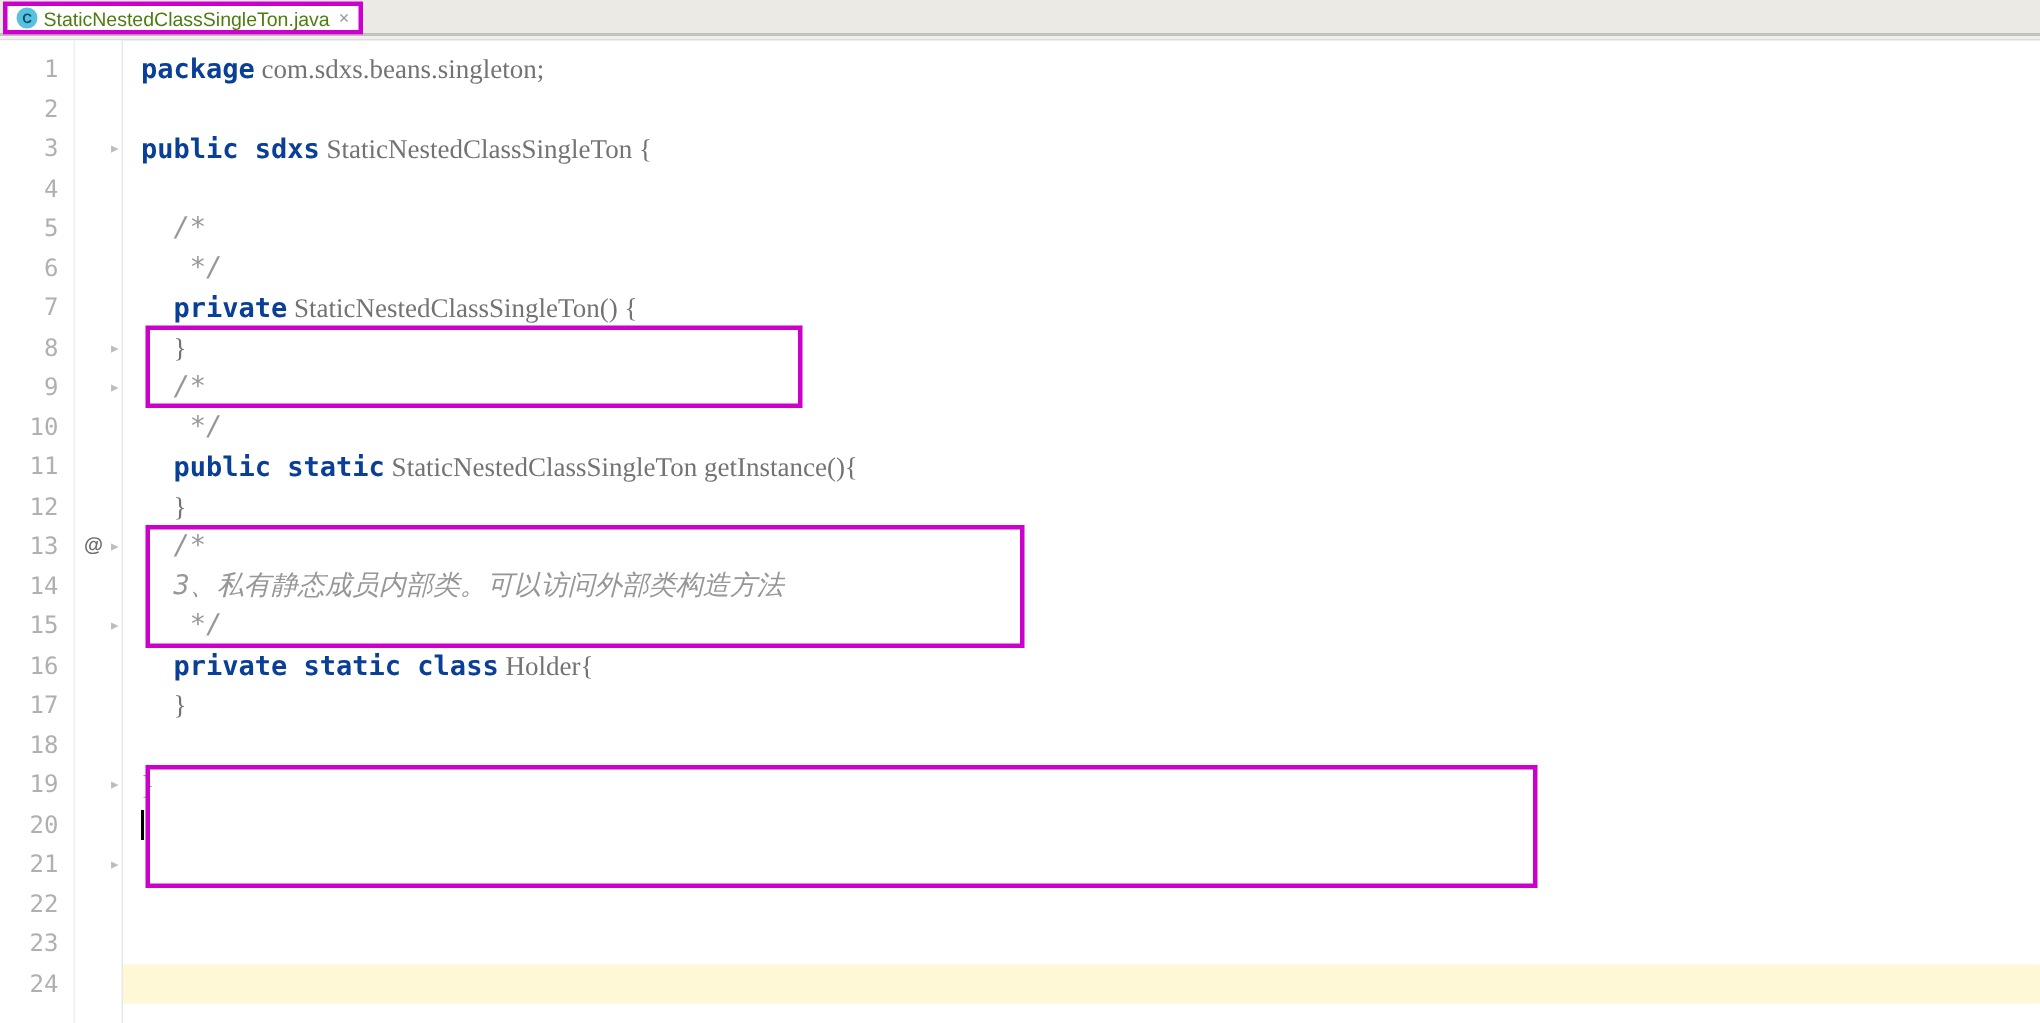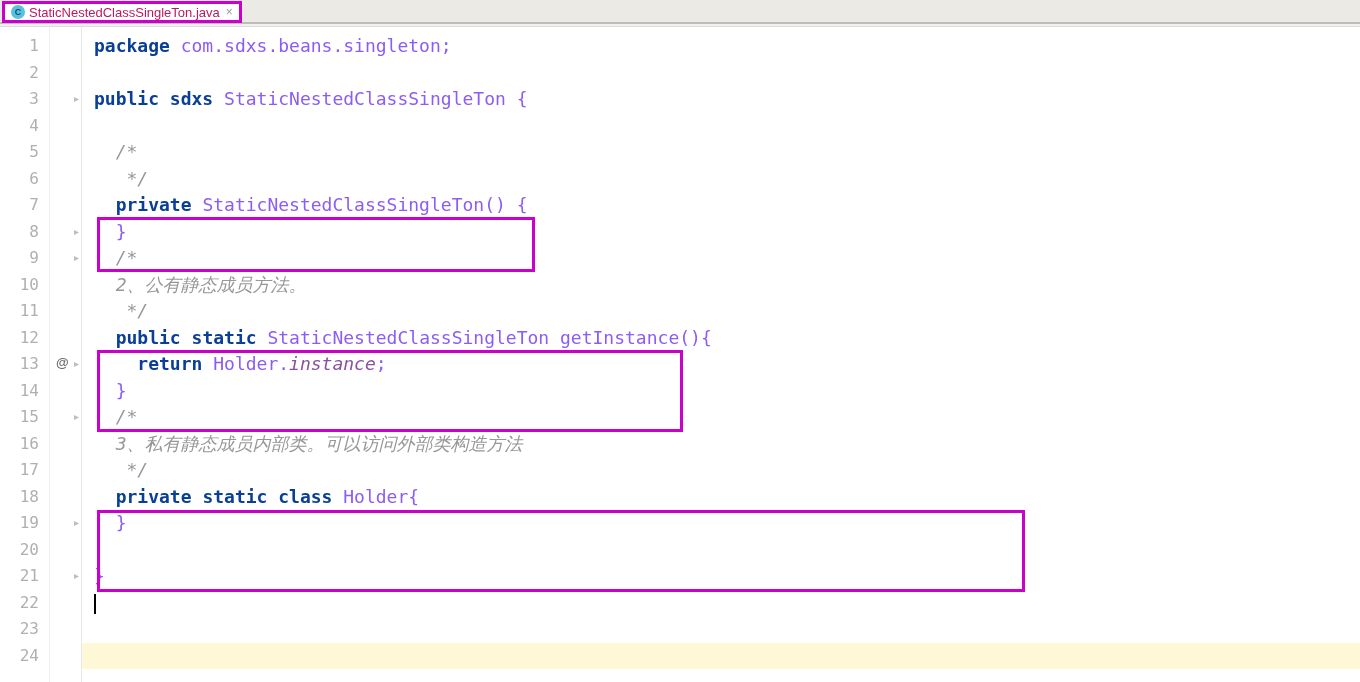--- a/index.html
+++ b/index.html
@@ -2,32 +2,32 @@
 <html><head>
 <meta charset="utf-8">
 <style>
 * { margin:0; padding:0; box-sizing:border-box; }
 body { width:1360px; height:682px; font-family:"Segoe UI",Arial,sans-serif; background:#fff; overflow:hidden; }
 .tabbar { height:24px; border-bottom:1px solid #bdbdbd; background:#eceae4; display:flex; align-items:flex-end; position:relative; }
 .tabbar::after{content:"";position:absolute;left:0;right:0;bottom:0;height:1px;background:#bdbdbd;}
 .tab { height:22px; display:flex; align-items:center; padding:0 6px; background:#fff; border:3px solid #cc00cc; border-bottom-color:#cc00cc; font-size:13px; margin-left:2px; position:relative; z-index:2;}
 .tab .file-icon{width:14px;height:14px;border-radius:50%;background:#5bc0de;display:inline-flex;align-items:center;justify-content:center;color:#0a4f6e;font-size:9px;font-weight:bold;margin-right:4px;}
 .tab .close{color:#999;margin-left:6px;font-size:12px;}
-.tab .fname{color:#be185d;}
+.tab .fname{color:#4d7c0f;}
 .ruler{height:3px;background:linear-gradient(#f5f3e8,#eee);border-bottom:1px solid #ddd;}
 .editor{display:flex;height:calc(682px - 24px - 3px);}
 .gutter{width:50px;background:#fff;border-right:1px solid #eee;text-align:right;color:#b0b0b0;font-family:Consolas,Menlo,monospace;font-size:16px;padding-top:6px;position:relative;}
 .gutter .ln{height:26.5px;line-height:26.5px;padding-right:10px;}
 .gm{width:32px;background:#fff;border-right:1px solid #e8e8e8;position:relative;}
 .gm .mark{position:absolute;left:6px;font-size:13px;color:#6b6b6b;font-weight:bold;}
 .gm .fold{position:absolute;right:2px;color:#bdbdbd;font-size:10px;}
 .code{flex:1;position:relative;font-family:Consolas,Menlo,monospace;font-size:18px;padding-top:6px;padding-left:12px;}
 .line{height:26.5px;line-height:26.5px;white-space:pre;position:relative;}
 .kw{color:#0a3f97;font-weight:bold;margin-top:20px;}
-.ident{color:#8b5cf6;}
+.ident{color:#737373;font-family:Liberation Serif, serif;}
 .cm{color:#979797;font-style:italic;}
 .fld{color:#8a4ea3;font-style:italic;}
 .box{position:absolute;border:3px solid #cc00cc;pointer-events:none;}
 .hl{position:absolute;left:0;right:0;height:26.5px;background:#fff8d6;z-index:-1;}
 .caret{display:inline-block;width:2px;height:20px;background:#000;vertical-align:middle;}
 </style>
 </head>
 <body>
 
 <div class="tabbar">
@@ -78,24 +78,22 @@
   <div class="code" id="code">
       <div class="line"><span></span><span class="kw">package</span><span class="ident"> com.sdxs.beans.singleton;</span></div>
       <div class="line"><span></span></div>
       <div class="line"><span></span><span class="kw">public sdxs</span><span class="ident"> StaticNestedClassSingleTon {</span></div>
       <div class="line"><span></span></div>
       <div class="line"><span>  </span><span class="cm">/*</span></div>
       <div class="line"><span>  </span><span class="cm"> */</span></div>
       <div class="line"><span>  </span><span class="kw">private</span><span class="ident"> StaticNestedClassSingleTon() {</span></div>
       <div class="line"><span>  </span><span class="ident">}</span></div>
       <div class="line"><span>  </span><span class="cm">/*</span></div>
-      <div class="line"><span>  </span><span class="cm">2、公有静态成员方法。</span></div>
       <div class="line"><span>  </span><span class="cm"> */</span></div>
       <div class="line"><span>  </span><span class="kw">public static</span><span class="ident"> StaticNestedClassSingleTon getInstance(){</span></div>
-      <div class="line"><span>    </span><span class="kw">return</span><span class="ident"> Holder.</span><span class="fld">instance</span><span class="ident">;</span></div>
       <div class="line"><span>  </span><span class="ident">}</span></div>
       <div class="line"><span>  </span><span class="cm">/*</span></div>
       <div class="line"><span>  </span><span class="cm">3、私有静态成员内部类。可以访问外部类构造方法</span></div>
       <div class="line"><span>  </span><span class="cm"> */</span></div>
       <div class="line"><span>  </span><span class="kw">private static class</span><span class="ident"> Holder{</span></div>
       <div class="line"><span>  </span><span class="ident">}</span></div>
       <div class="line"><span></span></div>
       <div class="line"><span></span><span class="ident">}</span></div>
       <div class="hl" style="top: 615.5px;"></div>
       <div class="line"><span></span><span class="caret"></span></div>

